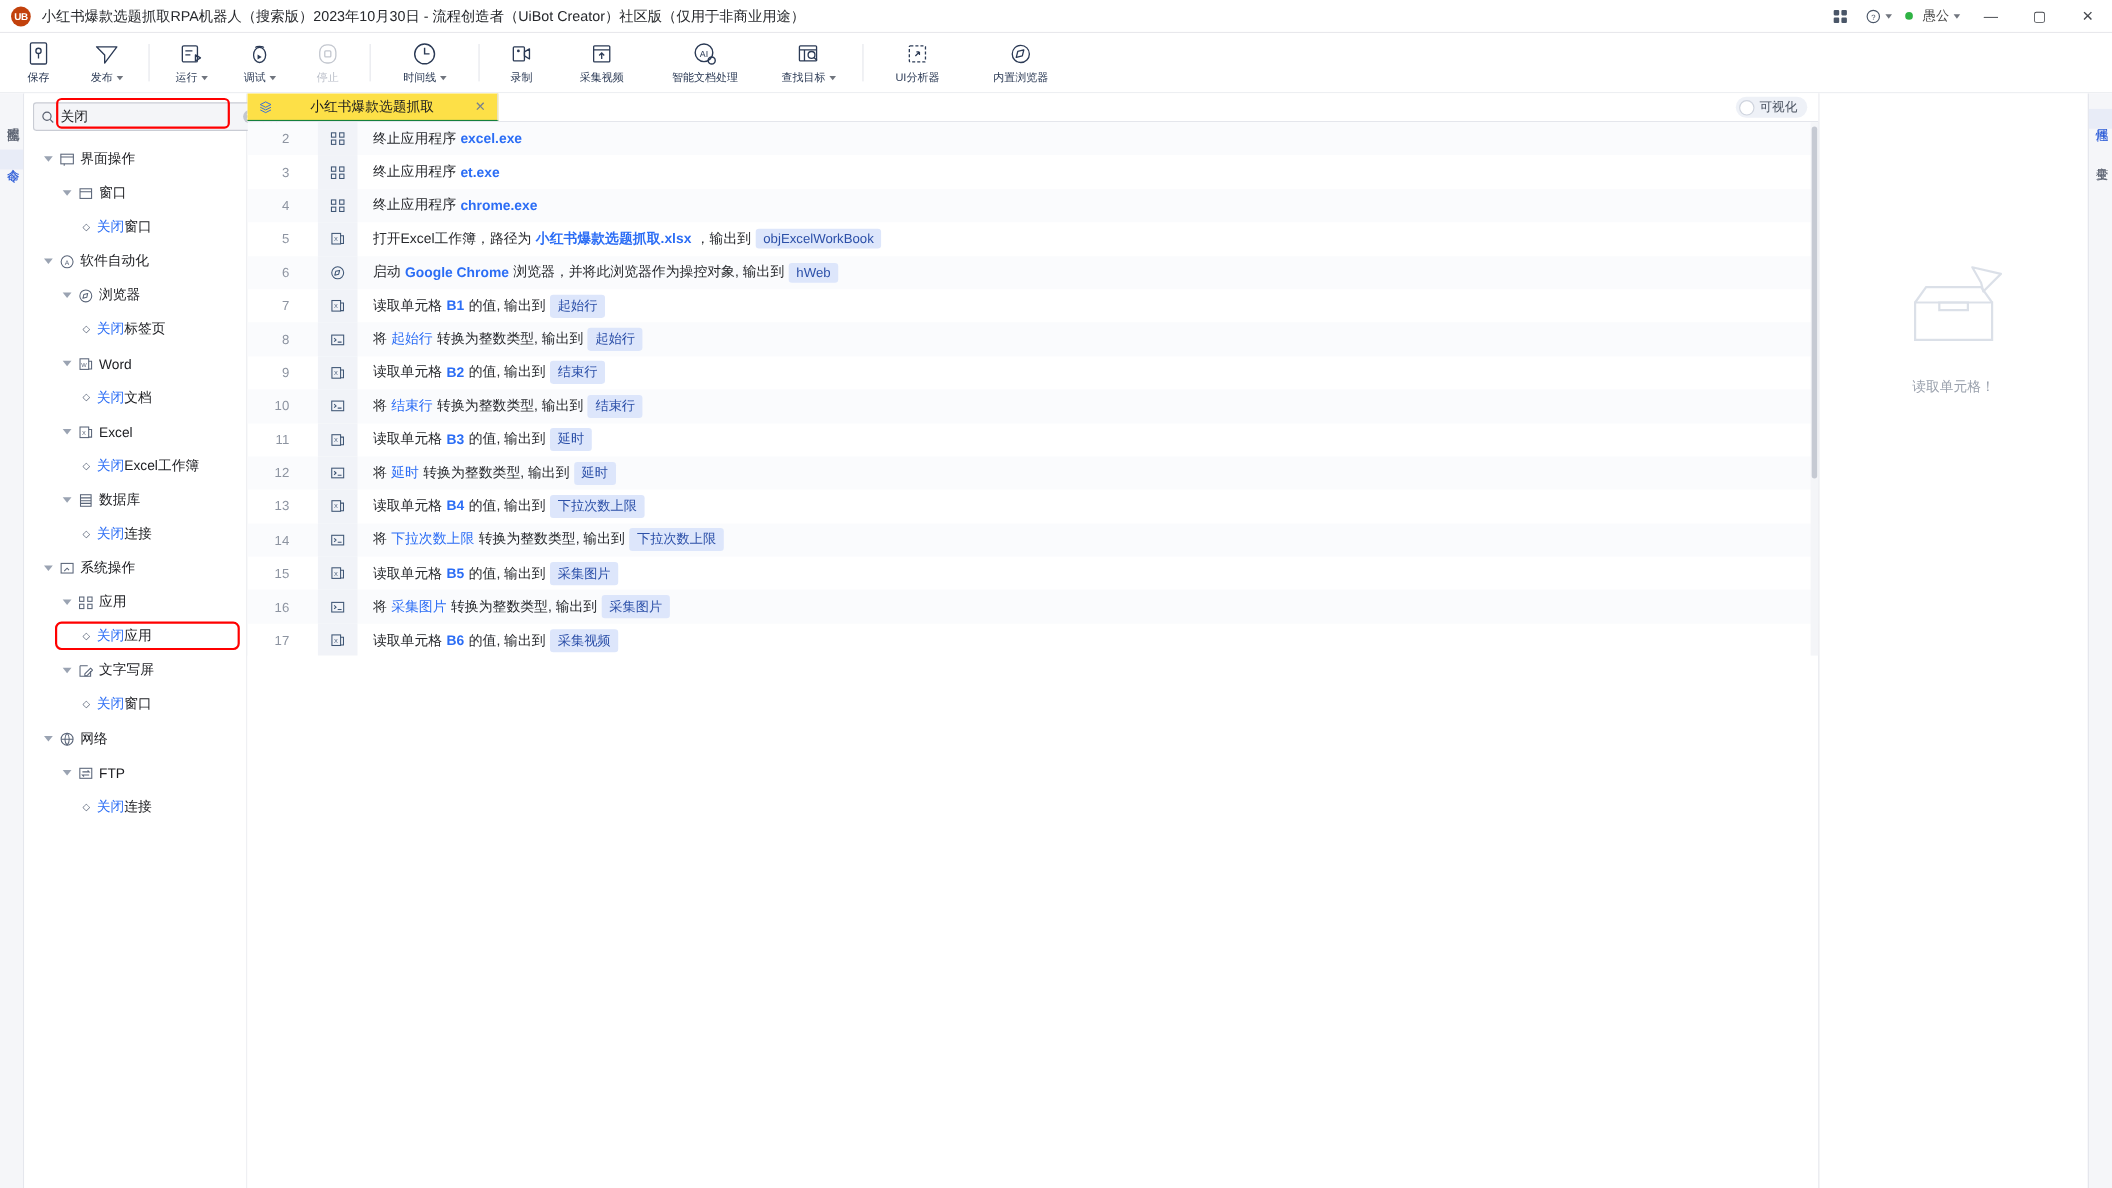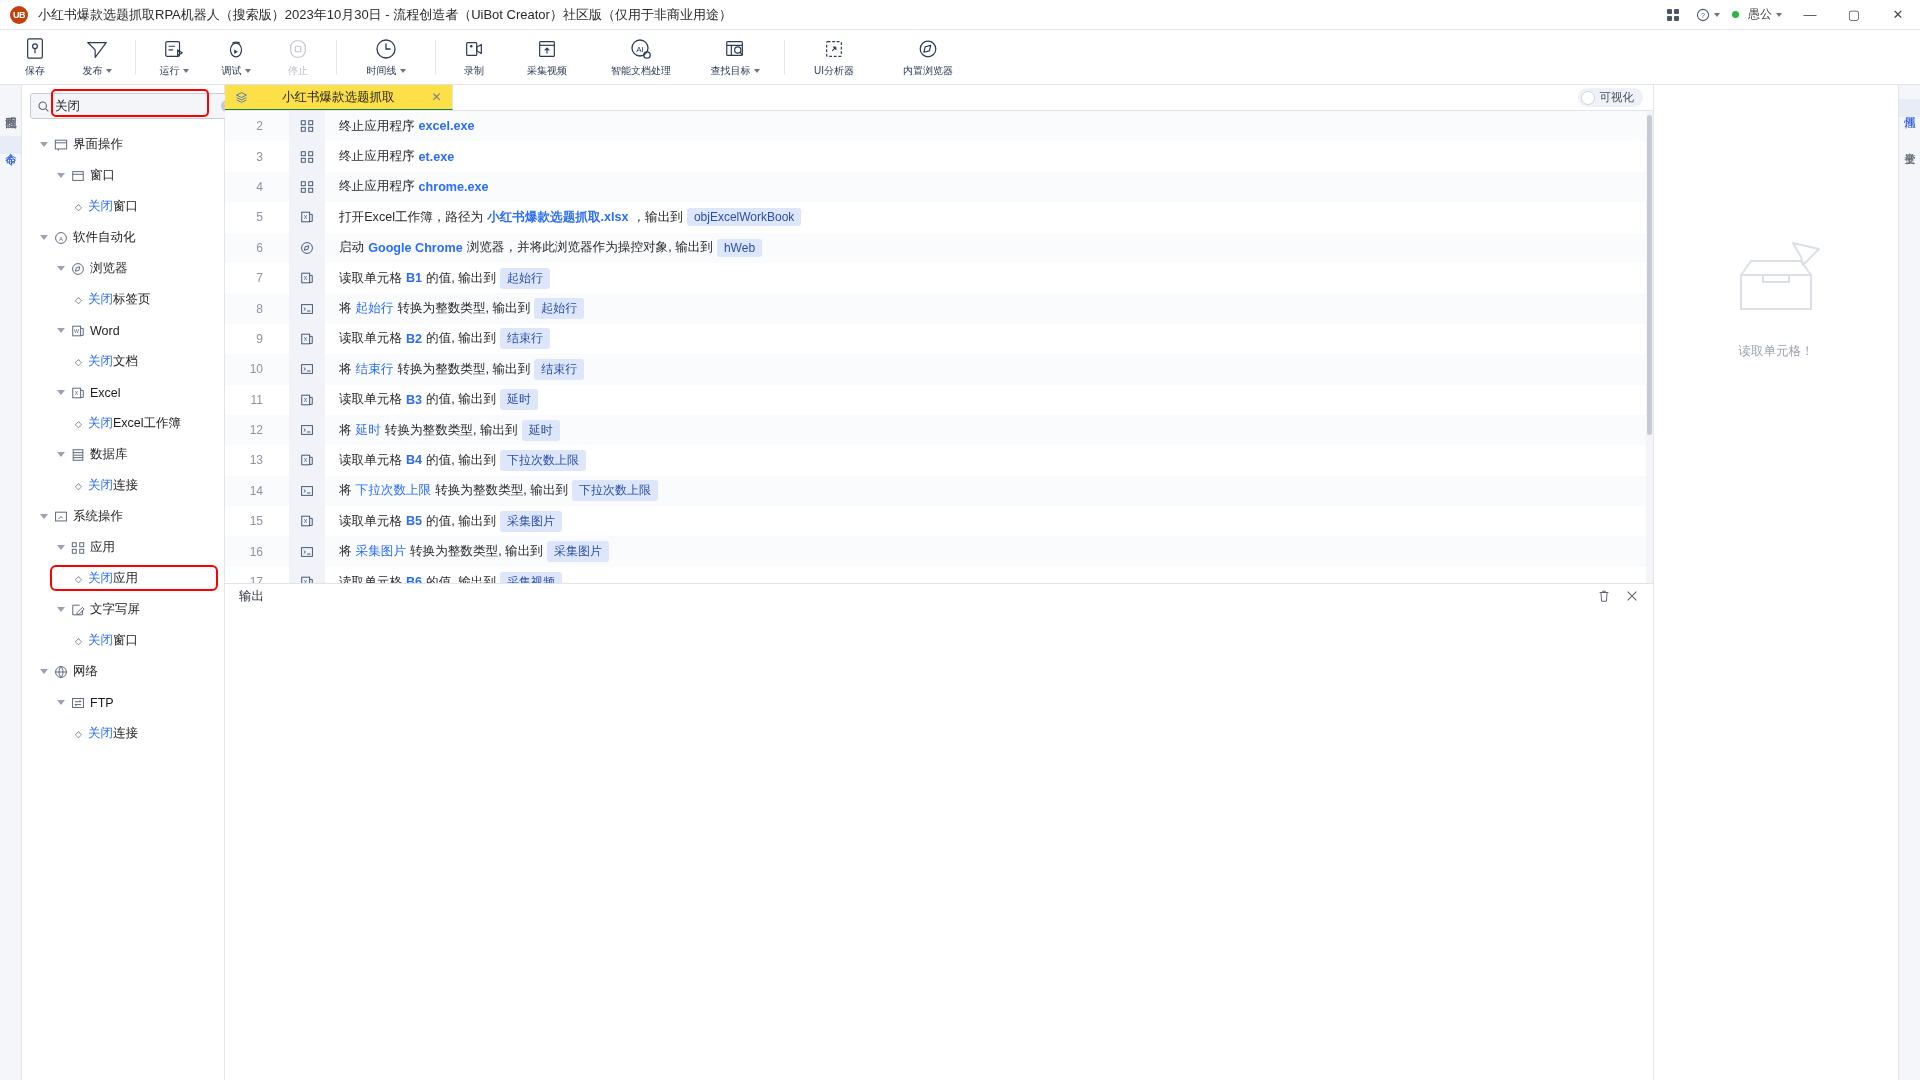--- a/index.html
+++ b/index.html
@@ -783,31 +783,20 @@
                 <span> 的值, 输出到</span>
                 <span class="chip">采集视频</span>
               </span>
             </div>
           </div>
         <div class="vscroll">
           <div class="vthumb"></div>
         </div>
       </div>
 
-      <div class="outputpanel">
-        <div class="outtab">输出</div>
-        <div class="outtools">
-          <svg width="14" height="14" viewBox="0 0 16 16">
-            <path d="M3 4h10M6.5 4V2.5h3V4M4.5 4l.7 10h5.6l.7-10" fill="none" stroke="#5b626e" stroke-width="1.1"></path>
-          </svg>
-          <svg width="14" height="14" viewBox="0 0 16 16">
-            <path d="M3 3l10 10M13 3L3 13" stroke="#5b626e" stroke-width="1.2"></path>
-          </svg>
-        </div>
-      </div>
       <div class="outarea"></div>
     </div>
 
     <div class="rightpanel">
       <div class="empty-illus">
         <svg width="110" height="92" viewBox="0 0 110 92">
           <path d="M20 40h70v34H20z" fill="none" stroke="#c9d0dd" stroke-width="2"></path>
           <path d="M20 40l10-14h50l10 14" fill="none" stroke="#c9d0dd" stroke-width="2"></path>
           <path d="M42 40h26v7H42z" fill="none" stroke="#c9d0dd" stroke-width="2"></path>
           <path d="M72 8 L98 14 L82 30 L80 22 Z" fill="none" stroke="#c9d0dd" stroke-width="2" stroke-linejoin="round"></path>

